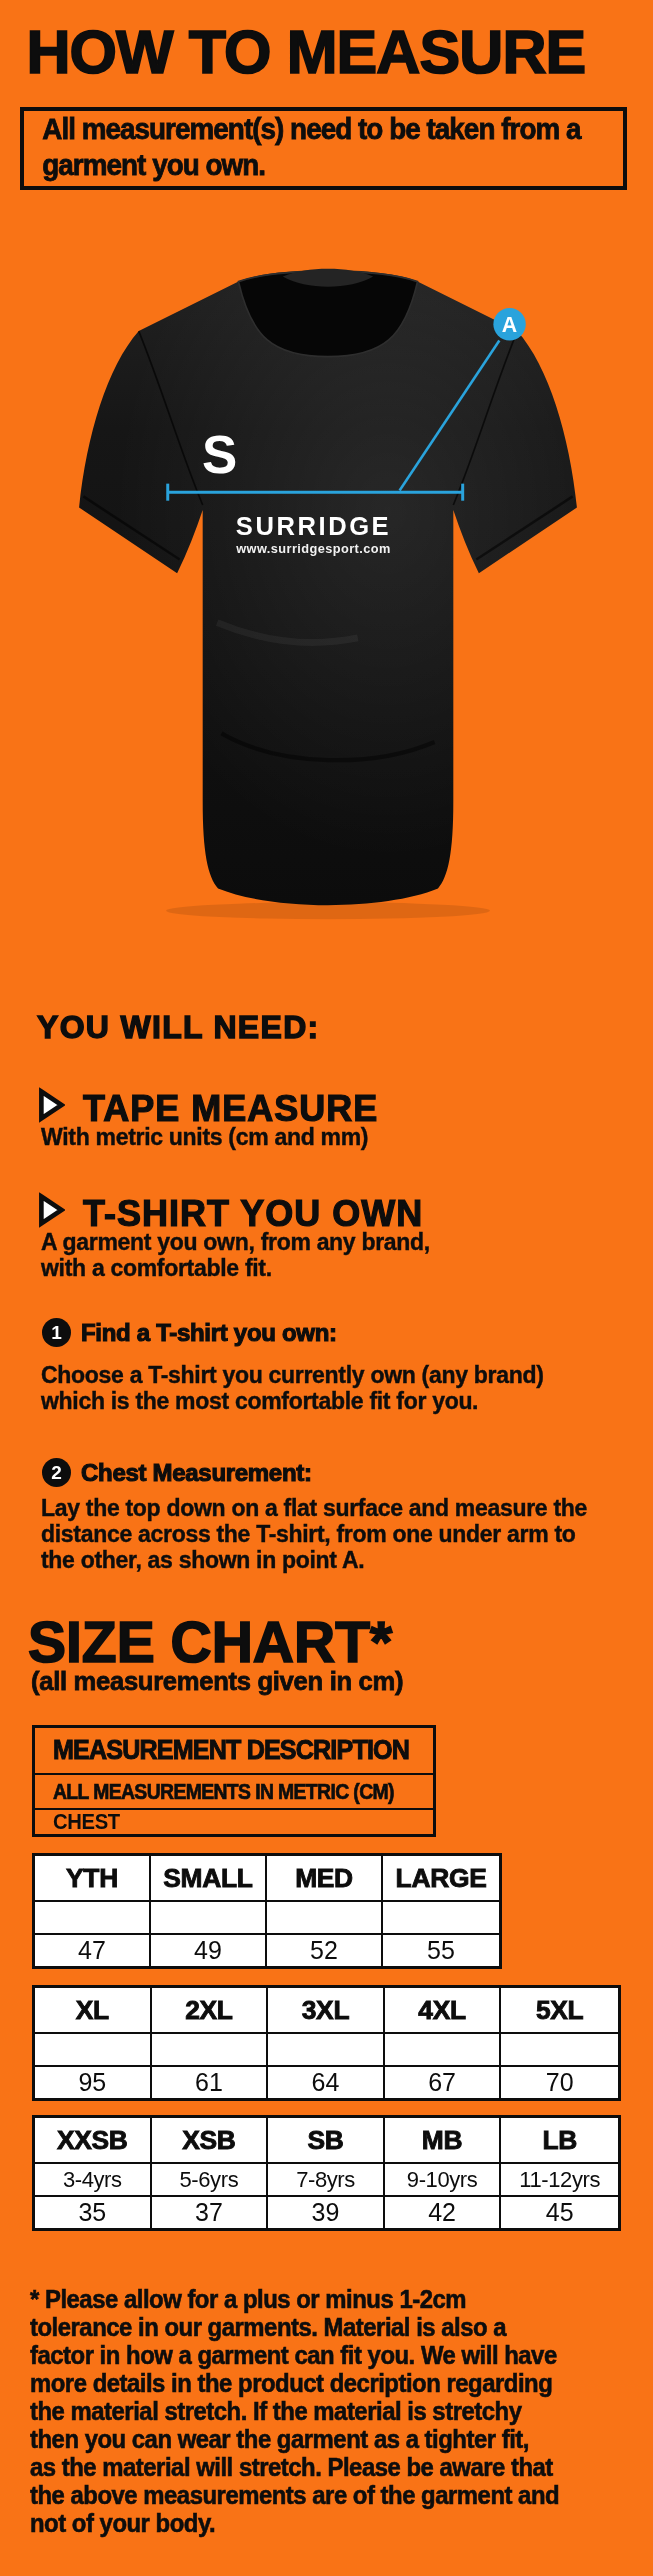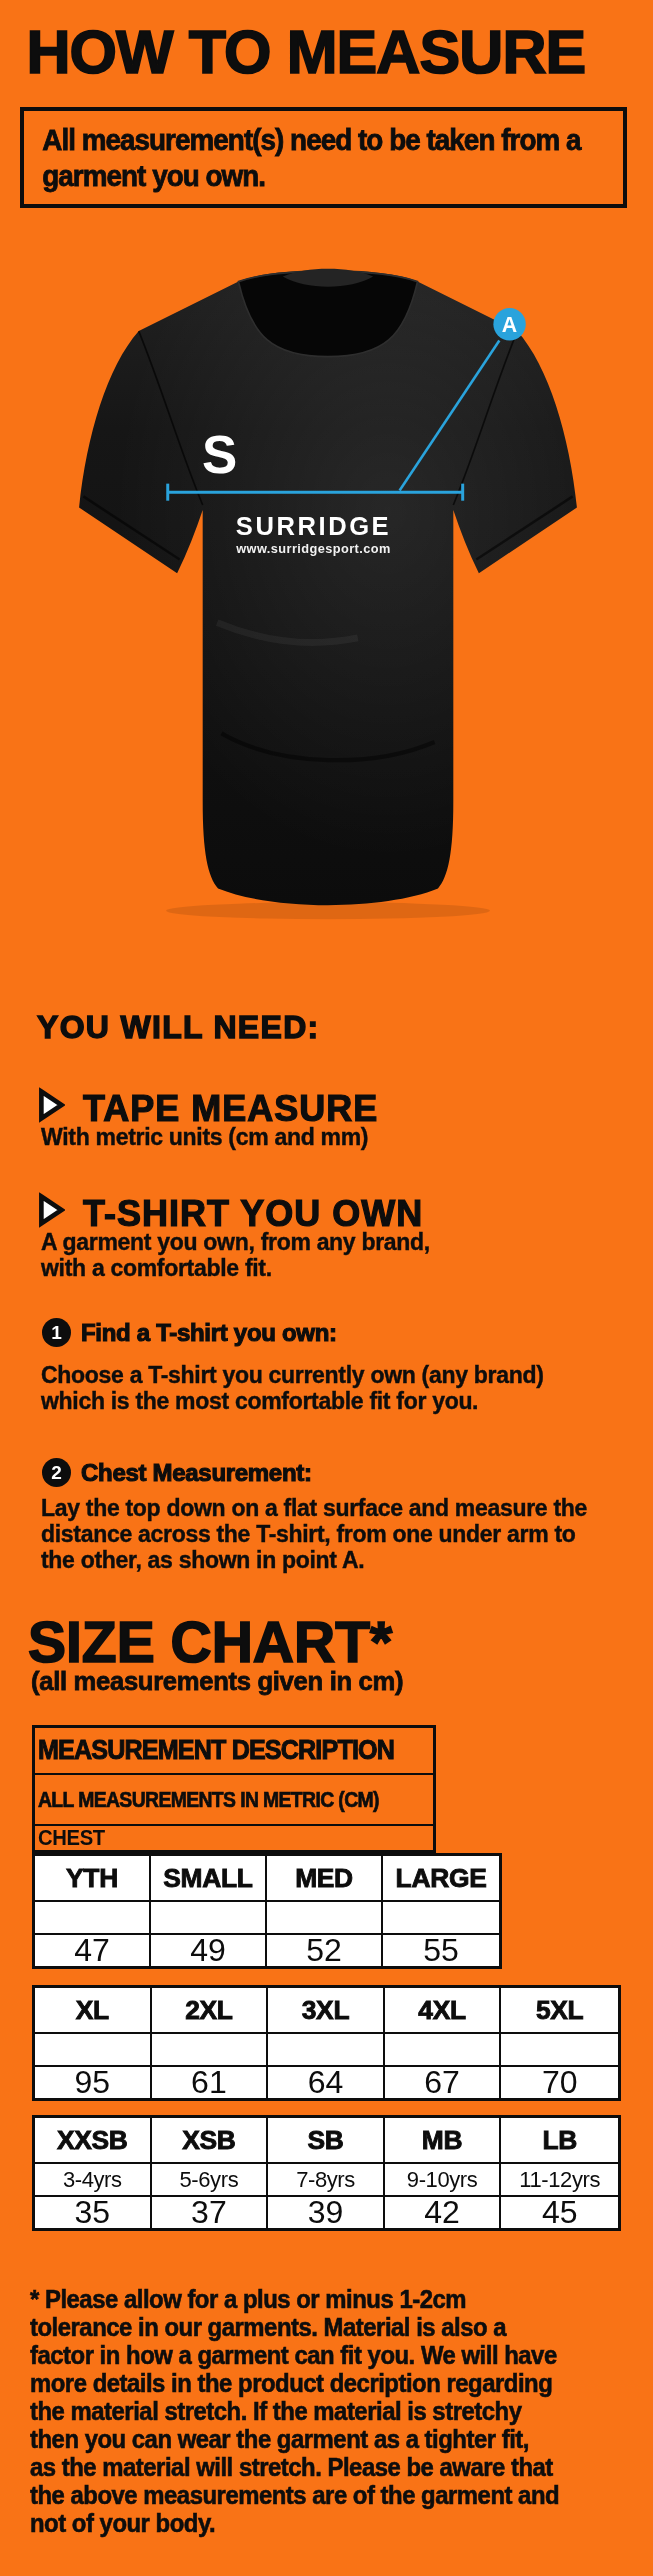--- a/index.html
+++ b/index.html
@@ -9,22 +9,22 @@
 
   
   .h1{left:26.4px;top:17px;font-size:61px;font-weight:bold;letter-spacing:-0.9px;
       -webkit-text-stroke:1.7px #0d0d0d;white-space:nowrap;}
   .sc-title{left:28px;top:1609px;font-size:57px;font-weight:bold;letter-spacing:0;
       -webkit-text-stroke:1.7px #0d0d0d;white-space:nowrap;}
   .sc-sub{left:31px;top:1667px;font-size:25.6px;font-weight:bold;letter-spacing:-0.3px;
       -webkit-text-stroke:0.8px #0d0d0d;white-space:nowrap;}
 
   
-  .notice{left:19.6px;top:107px;width:607px;height:101px;border:4.3px solid #0d0d0d;
-      box-sizing:border-box;display:flex;align-items:center;}
+  .notice{left:19.6px;top:107px;width:607px;height:83px;border:4.3px solid #0d0d0d;
+      box-sizing:border-box;display:flex;align-items:flex-start;}
   .notice-text{padding-left:19px;font-size:29px;font-weight:bold;line-height:36px;
       letter-spacing:-1px;white-space:pre-line;-webkit-text-stroke:0.8px #0d0d0d;
       transform:scaleX(.96);transform-origin:left center;display:inline-block;}
 
   
   .ywn{left:37px;top:1009px;font-size:32px;font-weight:bold;letter-spacing:1.3px;
       -webkit-text-stroke:1.4px #0d0d0d;white-space:nowrap;}
   .tri{width:27px;height:36px;}
   .tri1{left:38px;top:1087px;} .tri2{left:38px;top:1192px;}
   .item-title{font-size:36px;font-weight:bold;letter-spacing:1px;
@@ -40,23 +40,23 @@
   .sc1{left:42px;top:1318px;} .sc2{left:42px;top:1458px;}
   .step-title{font-size:24px;font-weight:bold;letter-spacing:-0.3px;
       -webkit-text-stroke:1.1px #0d0d0d;white-space:nowrap;}
   .st1{left:81px;top:1319px;} .stt2{left:81px;top:1459px;}
   .step-body{font-size:23px;font-weight:bold;line-height:26px;white-space:pre-line;
       letter-spacing:-0.3px;-webkit-text-stroke:0.4px #0d0d0d;}
   .sb1{left:41px;top:1362px;} .sb2{left:41px;top:1495px;}
 
   
   .desc-table{left:32px;top:1725px;width:404px;border:3.4px solid #0d0d0d;box-sizing:border-box;}
-  .dt-row{display:flex;align-items:center;padding-left:3px;box-sizing:border-box;}
+  .dt-row{display:flex;align-items:center;padding-left:18px;box-sizing:border-box;}
   .dt-row + .dt-row{border-top:2.1px solid #0d0d0d;}
-  .dt-r1{height:45px;} .dt-r2{height:51px;} .dt-r3{height:26.4px;}
+  .dt-r1{height:45px;} .dt-r2{height:35px;} .dt-r3{height:26.4px;}
   .dt-row span{display:inline-block;white-space:nowrap;transform-origin:left center;}
   .dt-r1 span{font-size:27px;font-weight:bold;letter-spacing:-0.9px;
       -webkit-text-stroke:1px #0d0d0d;transform:scaleX(.93);}
   .dt-r2 span{font-size:22px;font-weight:bold;letter-spacing:-0.7px;
       -webkit-text-stroke:0.7px #0d0d0d;transform:scaleX(.88);}
   .dt-r3 span{font-size:22px;font-weight:bold;letter-spacing:-0.4px;transform:scaleX(.92);}
 
   
   .size-table{border:3px solid #0d0d0d;box-sizing:border-box;background:#fff;}
   .stab2{left:32px;top:1853px;width:470px;}
@@ -66,21 +66,21 @@
   .cols4{grid-template-columns:repeat(4,1fr);}
   .cols5{grid-template-columns:repeat(5,1fr);}
   .trow + .trow{border-top:2.1px solid #0d0d0d;}
   .trow-hdr{height:44px;} .trow-mid{height:31px;} .trow-val{height:31px;}
   .cell{display:flex;align-items:center;justify-content:center;box-sizing:border-box;
       overflow:hidden;}
   .cell:not(:last-child){border-right:2.1px solid #0d0d0d;}
   .trow-hdr .cell{font-size:26.4px;font-weight:bold;letter-spacing:-0.3px;
       -webkit-text-stroke:0.9px #0d0d0d;}
   .trow-mid .cell{font-size:22px;letter-spacing:-0.4px;}
-  .trow-val .cell{font-size:32px;}
+  .trow-val .cell{font-size:25px;}
 
   
   .footnote{left:30px;top:2285px;width:631px;font-size:25px;font-weight:bold;
       line-height:28px;white-space:pre-line;letter-spacing:-0.5px;
       -webkit-text-stroke:0.6px #0d0d0d;transform:scaleX(.955);transform-origin:left top;}
 
   
   .tee{left:68px;top:256px;}
 </style>
 </head>

